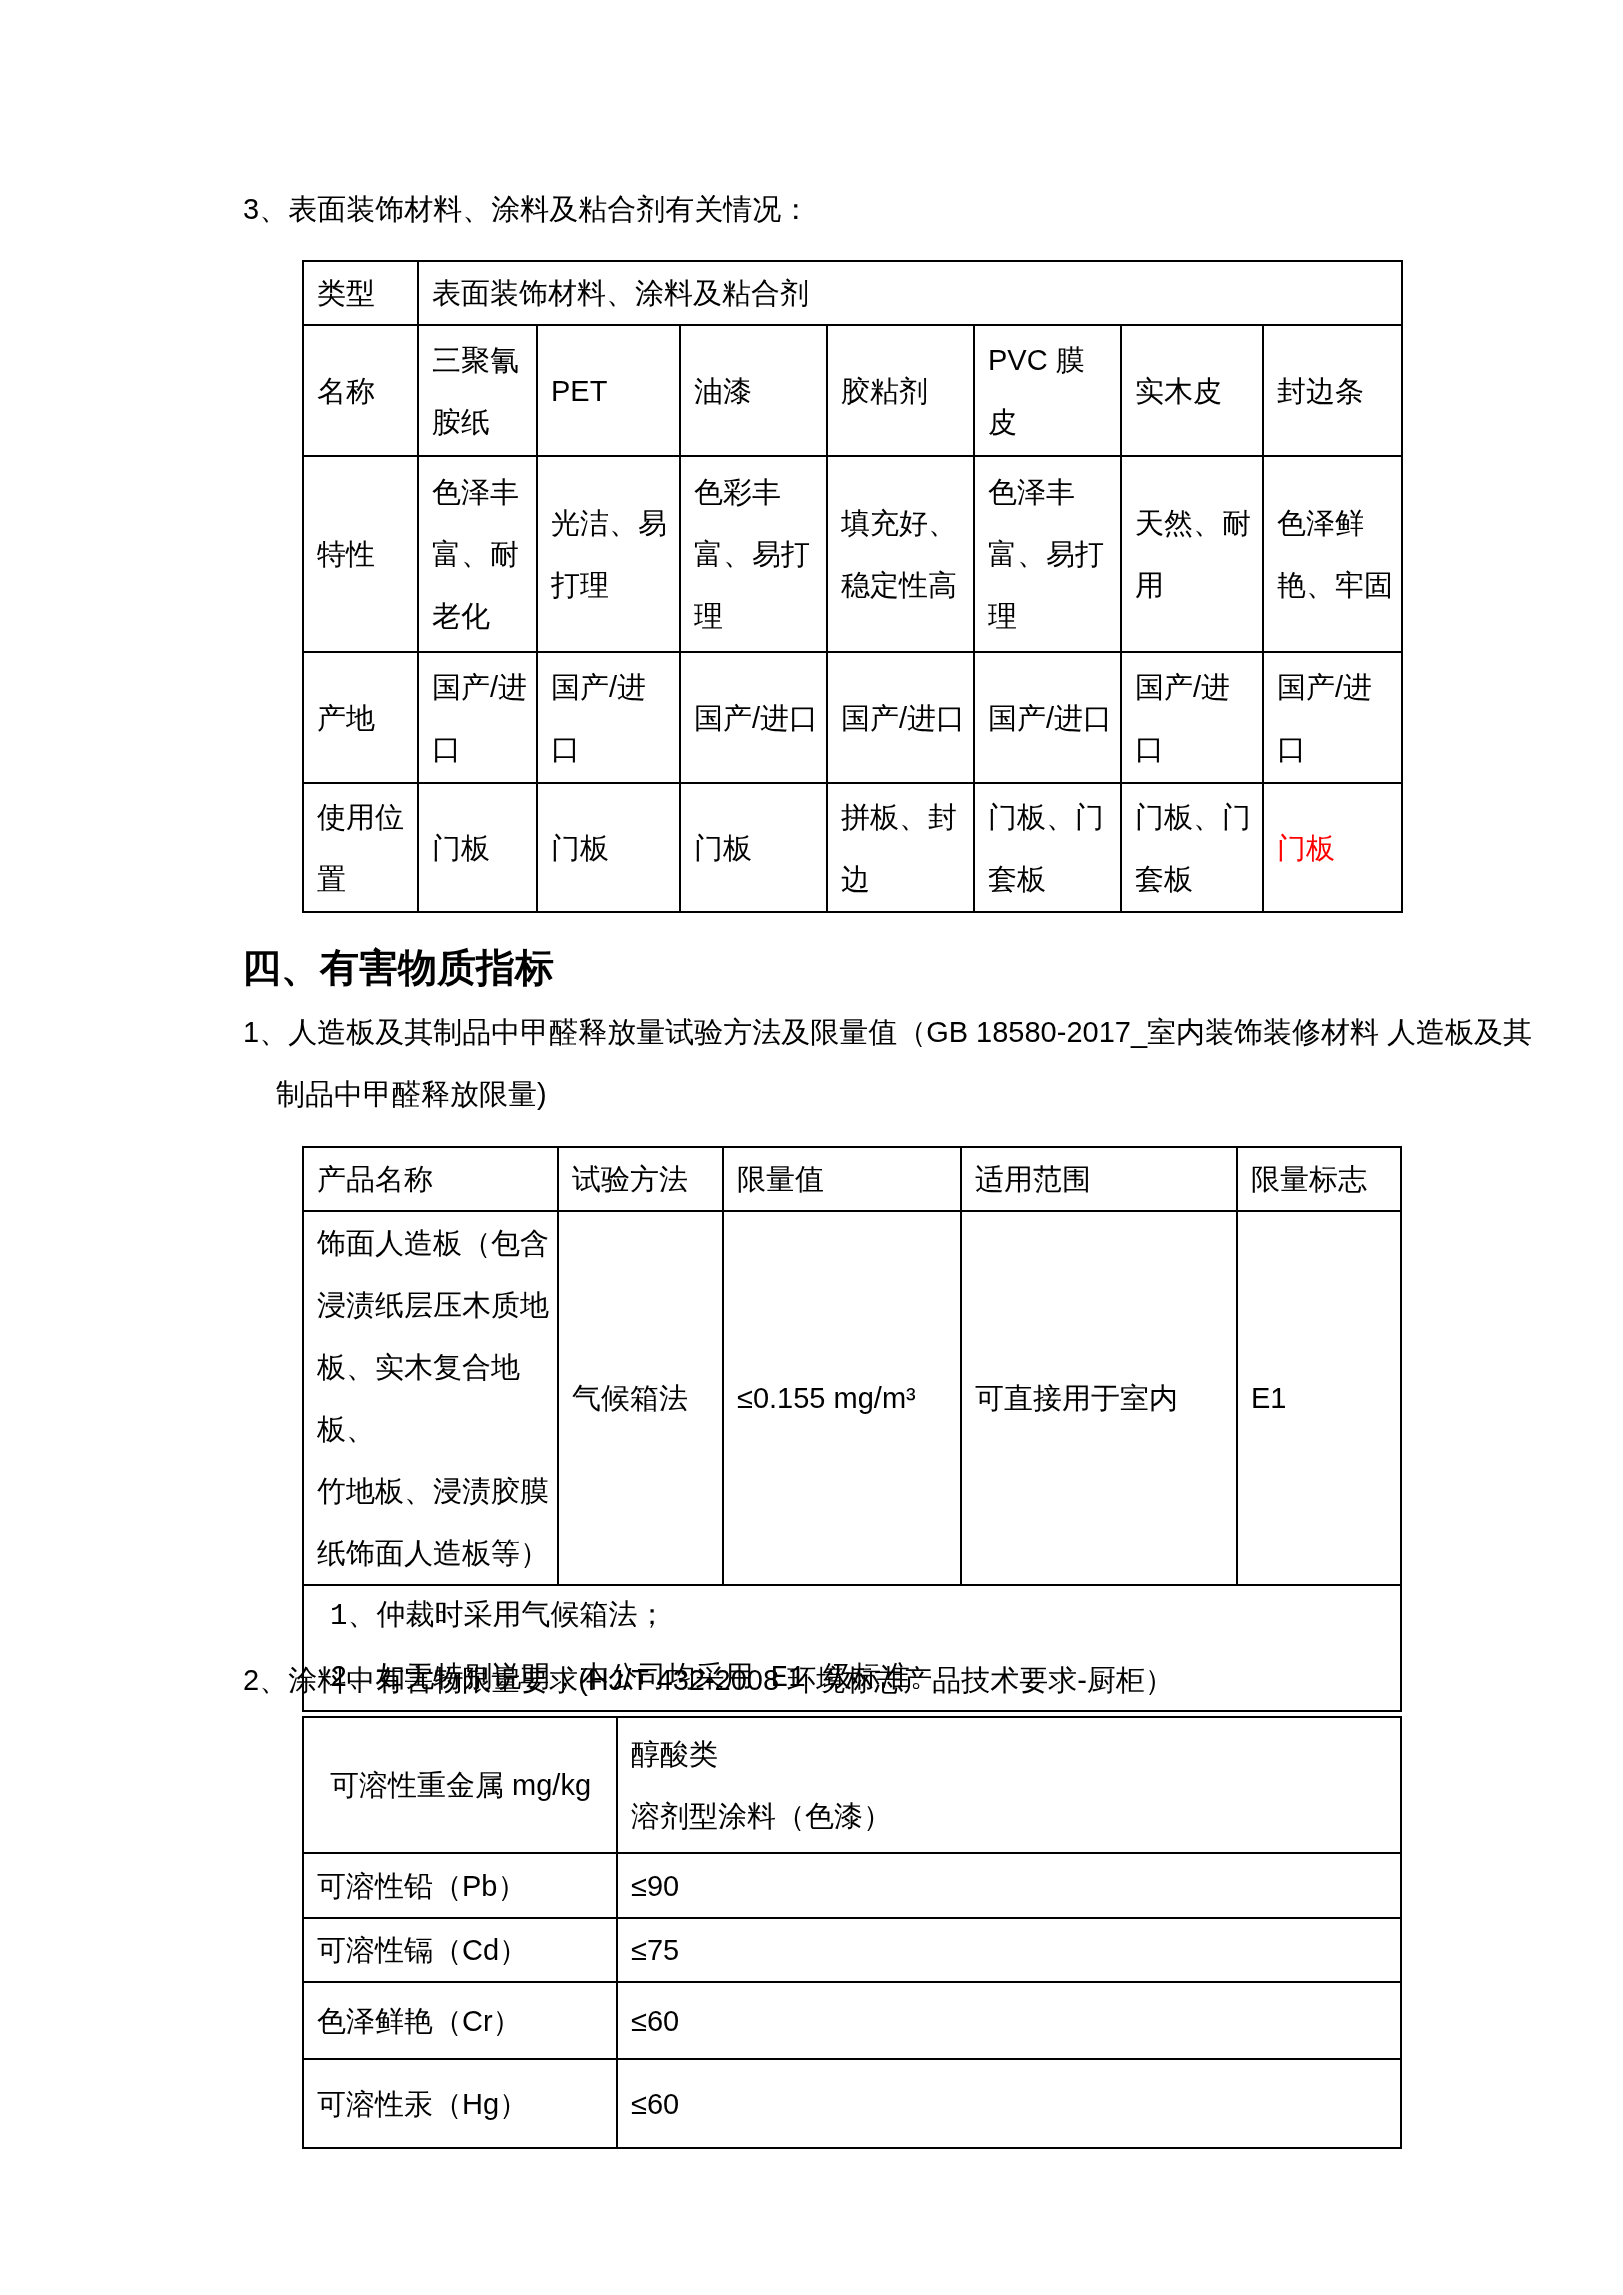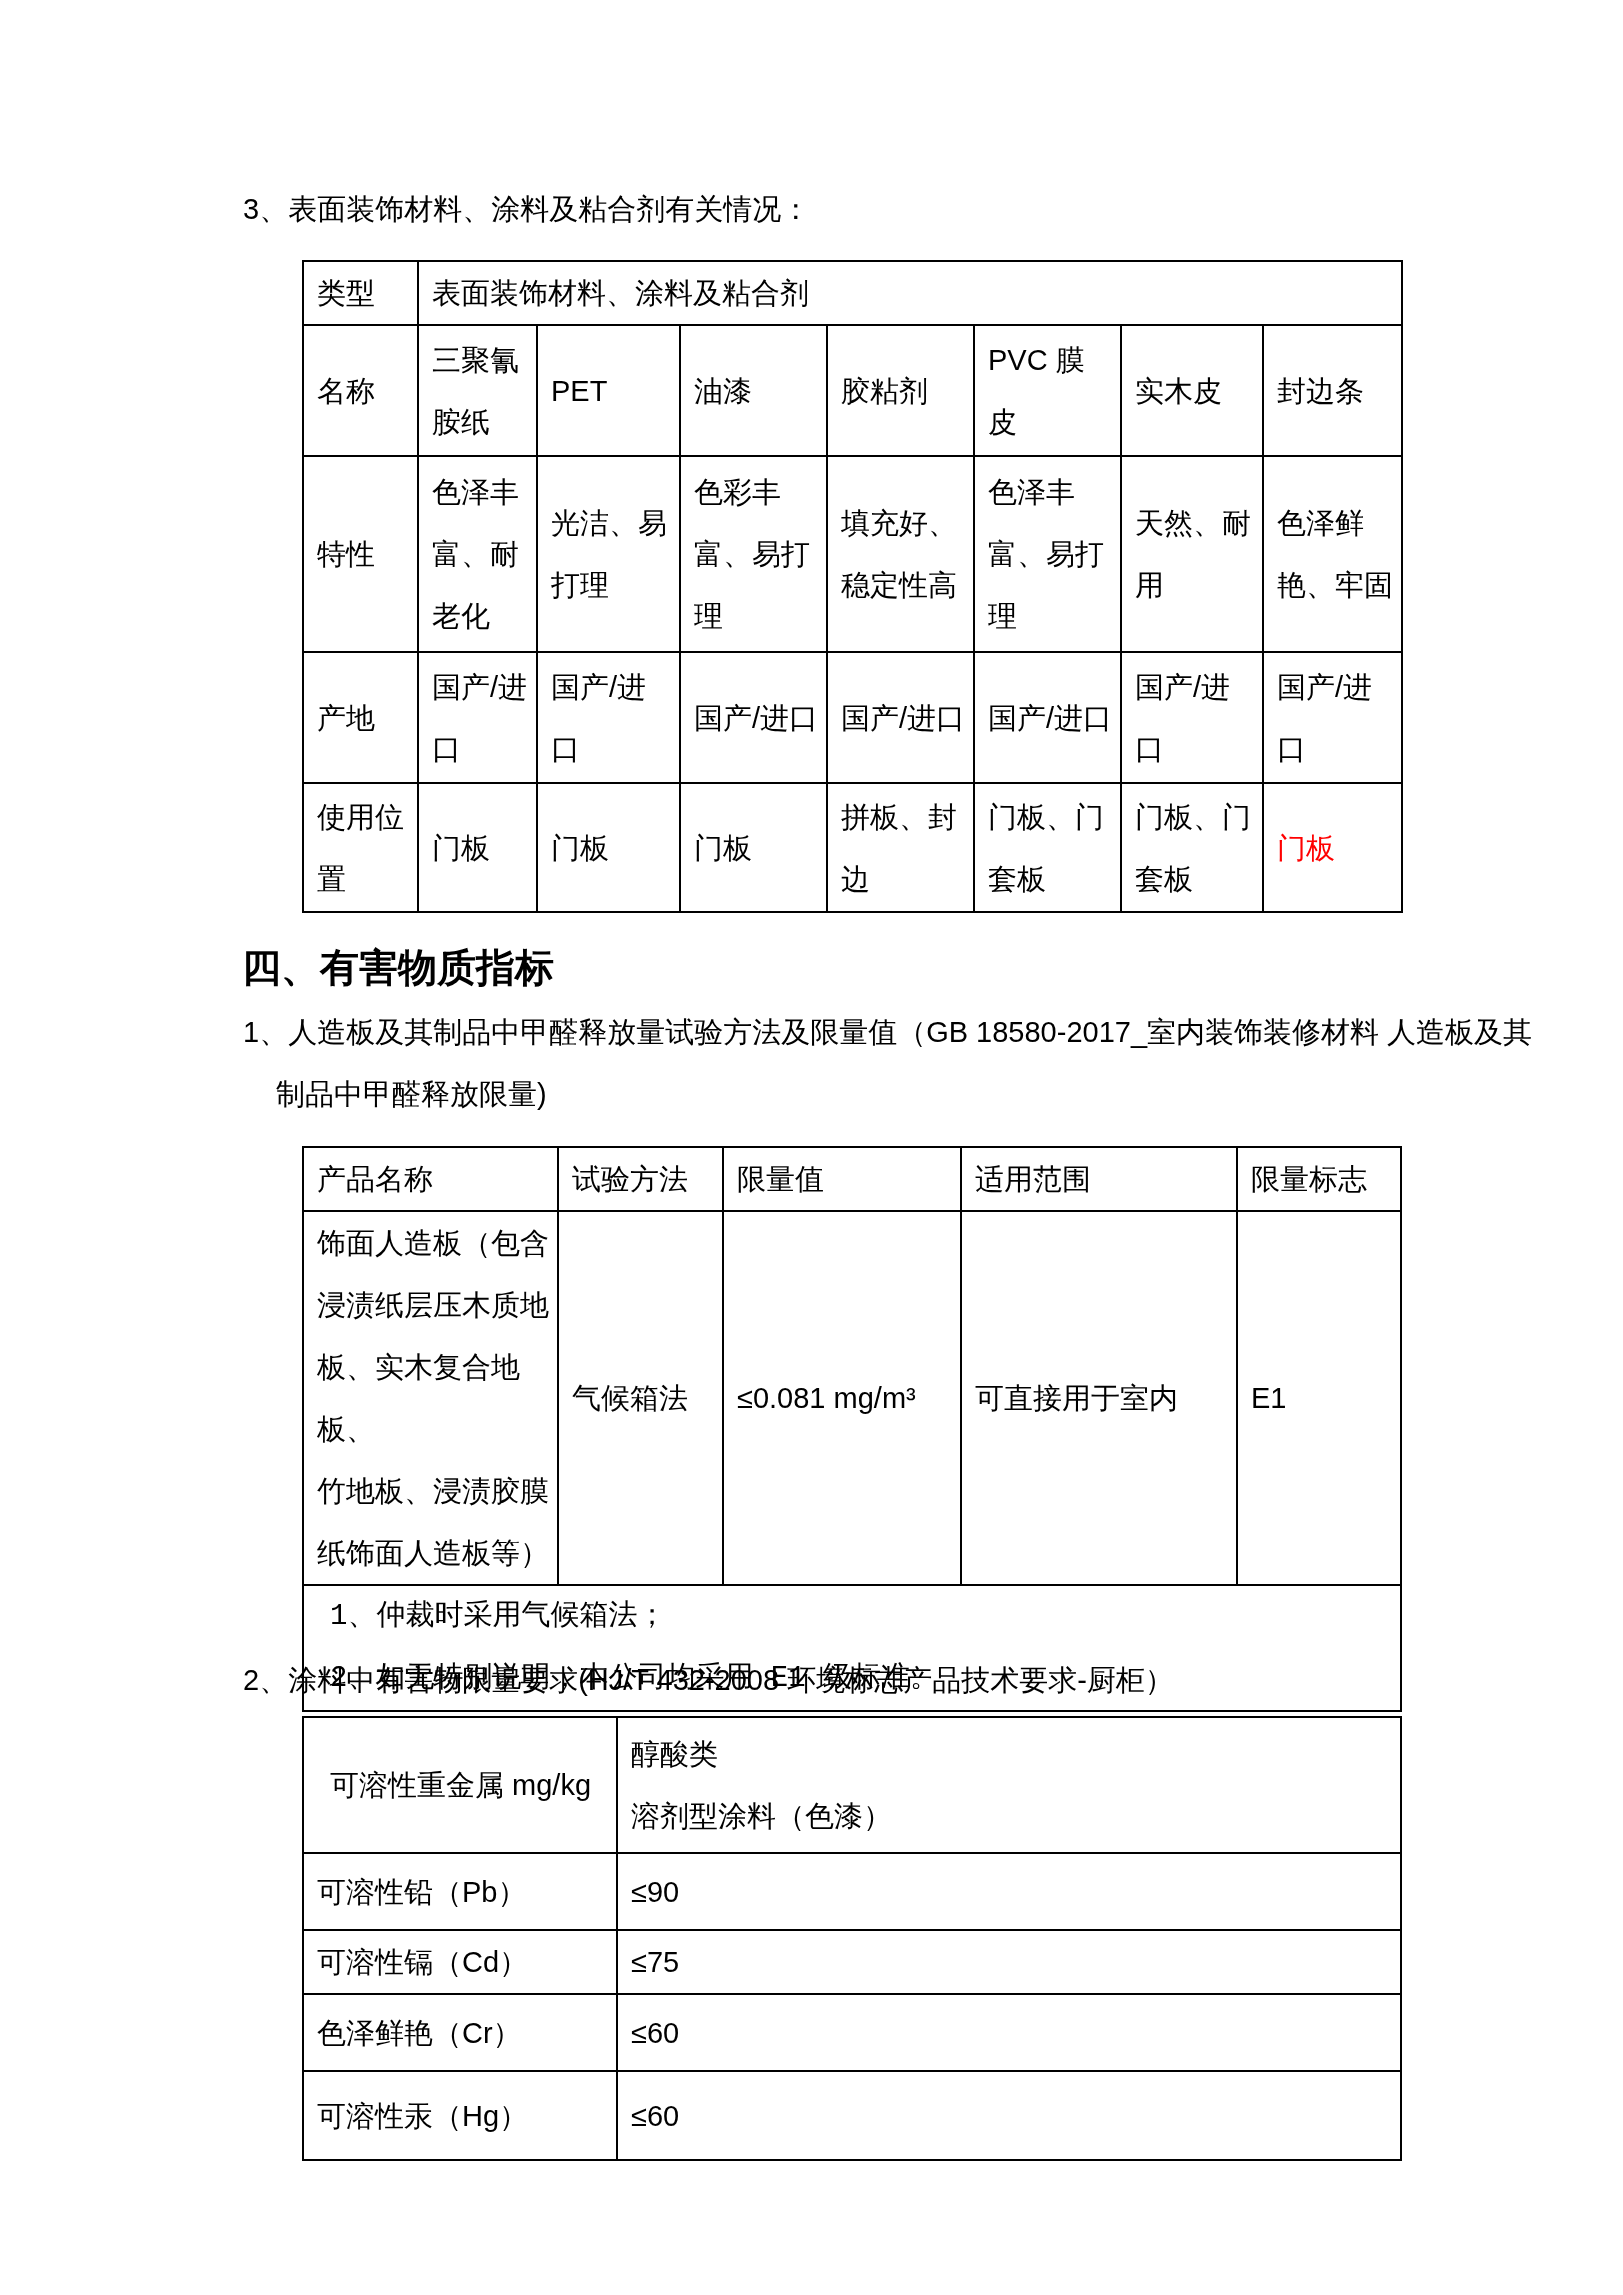--- a/index.html
+++ b/index.html
@@ -108,21 +108,21 @@
     <td>适用范围</td>
     <td>限量标志</td>
   </tr>
   <tr style="height:315px">
     <td class="pre-line">饰面人造板（包含
 浸渍纸层压木质地
 板、实木复合地板、
 竹地板、浸渍胶膜
 纸饰面人造板等）</td>
     <td>气候箱法</td>
-    <td>≤0.081 mg/m³</td>
+    <td>≤0.155 mg/m³</td>
     <td>可直接用于室内</td>
     <td>E1</td>
   </tr>
   <tr style="height:120px">
     <td colspan="5" class="notes-cell">
       <div class="note-line">1、仲裁时采用气候箱法；</div>
       <div class="note-line">2、如无特别说明，本公司均采用 E1 级标准。</div>
     </td>
   </tr>
 </tbody>
@@ -134,21 +134,21 @@
   <colgroup>
     <col style="width:314px">
       <col style="width:784px">
   </colgroup>
   <tbody>
       <tr style="height:136px">
     <td style="padding-left:26px">可溶性重金属 mg/kg</td>
     <td class="pre-line">醇酸类
 溶剂型涂料（色漆）</td>
   </tr>
-  <tr style="height:77px">
+  <tr style="height:65px">
     <td>可溶性铅（Pb）</td>
     <td>≤90</td>
   </tr>
   <tr style="height:56px">
     <td>可溶性镉（Cd）</td>
     <td>≤75</td>
   </tr>
   <tr style="height:77px">
     <td>色泽鲜艳（Cr）</td>
     <td>≤60</td>

